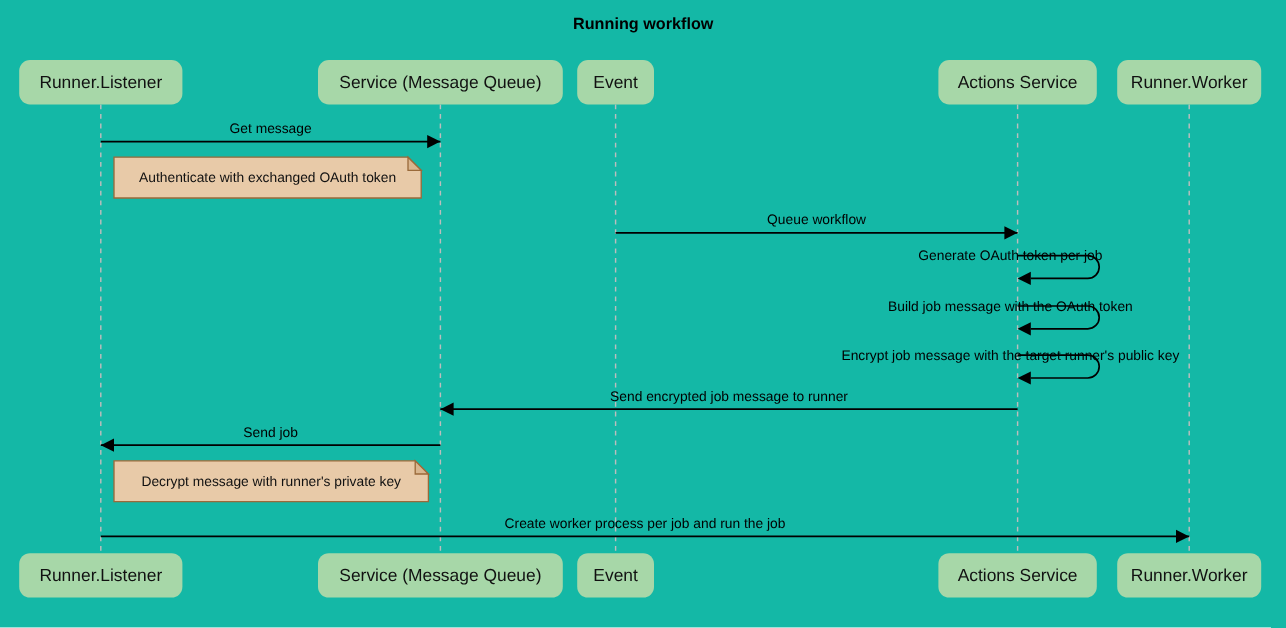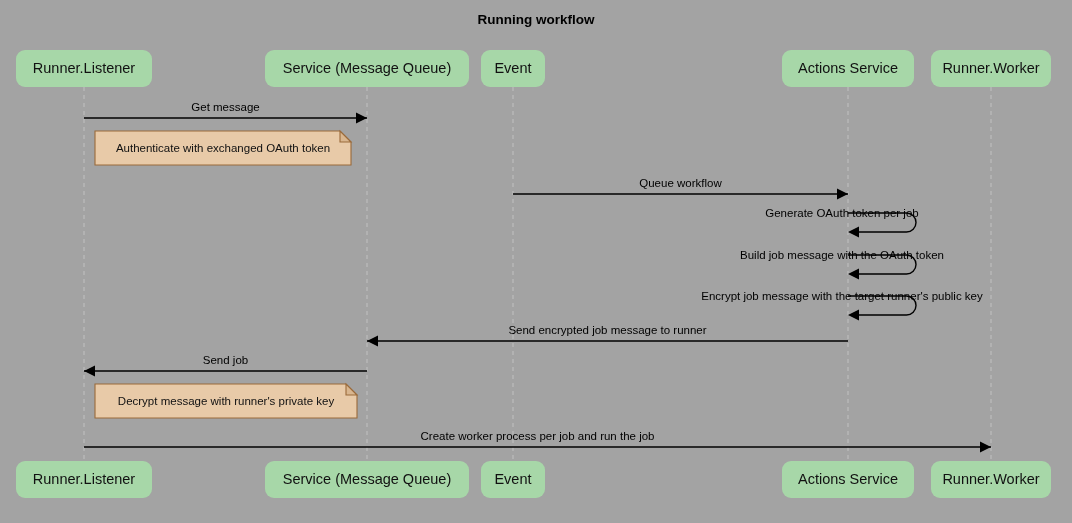--- a/index.html
+++ b/index.html
@@ -8,21 +8,21 @@
     background: #ffffff;
   }
   body {
     font-family: "Liberation Sans", sans-serif;
     -webkit-font-smoothing: antialiased;
   }
   #canvas {
     position: relative;
     width: 1072px;
     height: 523px;
-    background: #a3a3a3;
+    background: #14b8a6;
     overflow: hidden;
   }
   #diagram-svg {
     position: absolute;
     left: 0;
     top: 0;
     width: 1072px;
     height: 523px;
   }
   .dg-title {

